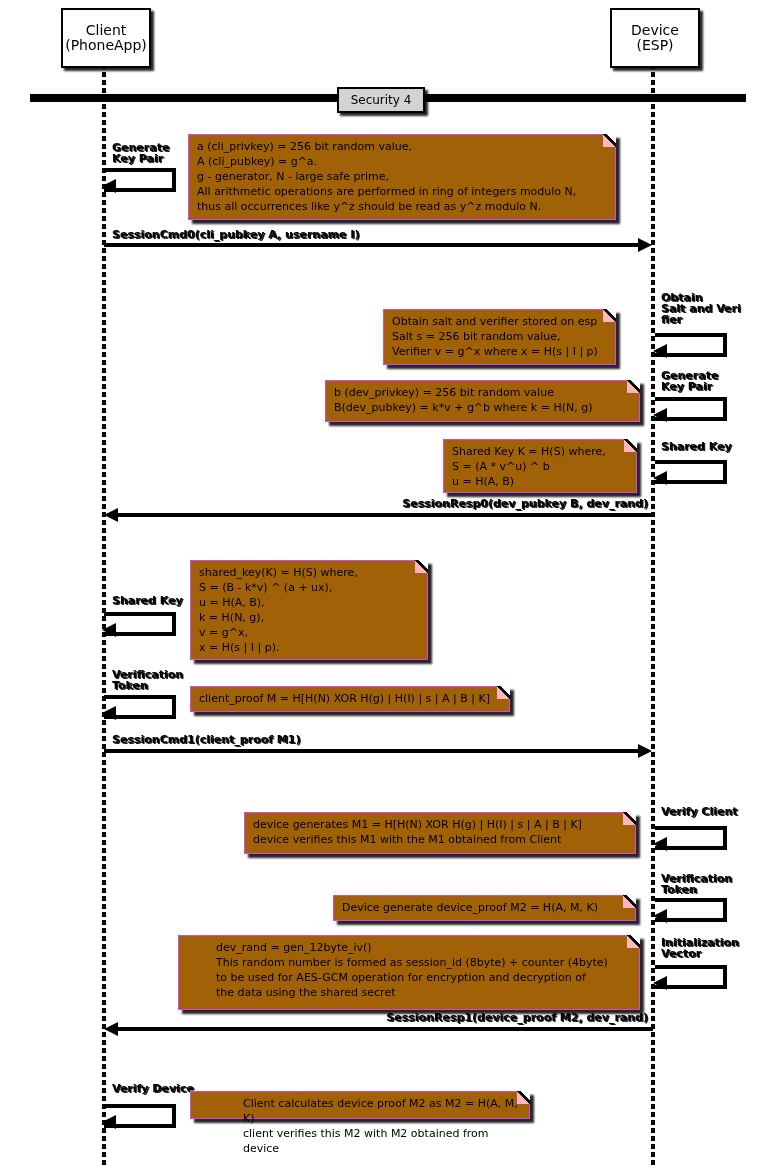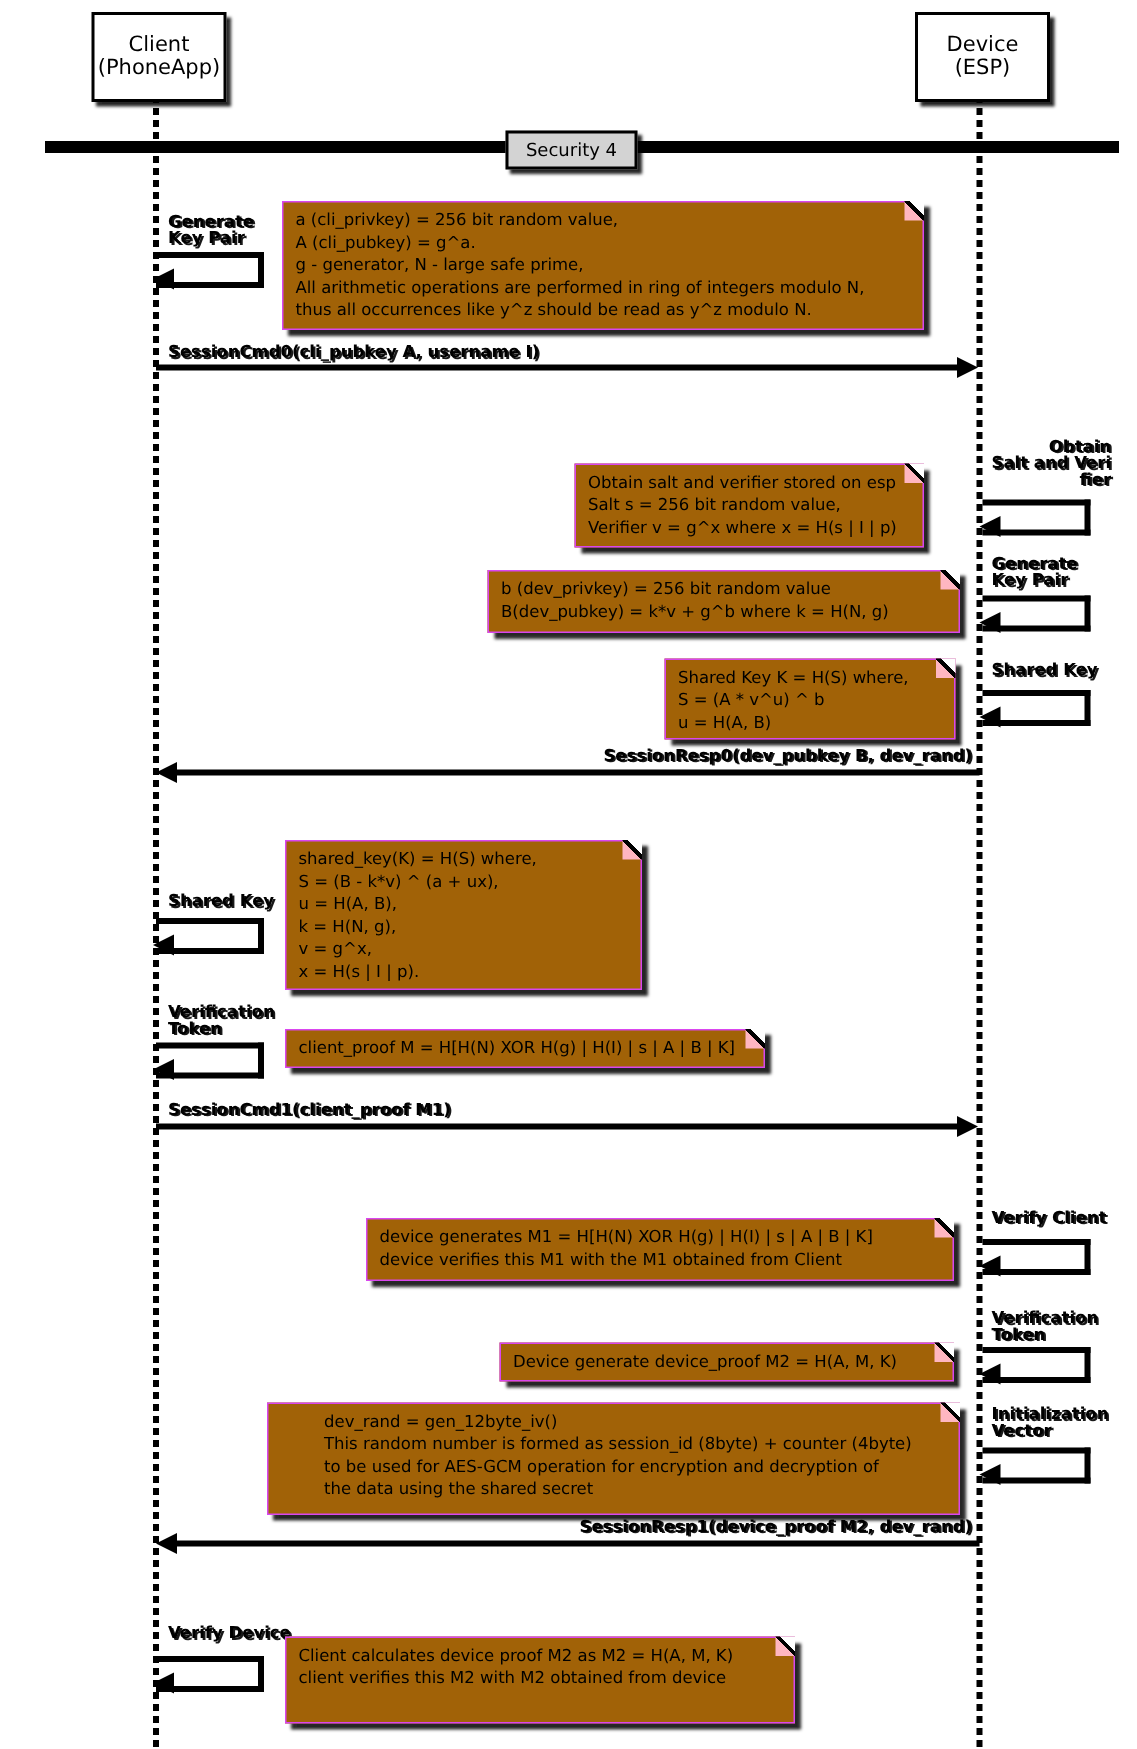--- a/index.html
+++ b/index.html
@@ -75,21 +75,21 @@
 A (cli_pubkey) = g^a.
 g - generator, N - large safe prime,
 All arithmetic operations are performed in ring of integers modulo N,
 thus all occurrences like y^z should be read as y^z modulo N.</div>
   </div>
 
   <div class="mlabel" style="left:112px;top:228px;">SessionCmd0(cli_pubkey A, username I)</div>
   <div class="msg-line" style="left:104px;top:243px;width:536px;"></div>
   <span class="head-r" style="left:638px;top:238px;"></span>
 
-  <div class="llabel" style="left:661px;top:292px;text-align:right;">Obtain
+  <div class="llabel" style="left:661px;top:292px;">Obtain
 Salt and Veri
 fier</div>
   <div class="loop" style="left:655px;top:333px;">
     <span class="loop-head"></span>
   </div>
   <div class="note" style="left:383px;top:309px;width:233px;height:56px;">
     <span class="fold"></span>
     <div class="note-text">Obtain salt and verifier stored on esp
 Salt s = 256 bit random value,
 Verifier v  = g^x where x = H(s | I | p)</div>
@@ -183,19 +183,19 @@
   </div>
 
   <div class="mlabel" style="right:110px;top:1011px;">SessionResp1(device_proof M2, dev_rand)</div>
   <div class="msg-line" style="left:116px;top:1027px;width:537px;"></div>
   <span class="head-l" style="left:104px;top:1022px;"></span>
 
   <div class="llabel" style="left:112px;top:1083px;">Verify Device</div>
   <div class="loop" style="left:104px;top:1104px;">
     <span class="loop-head"></span>
   </div>
-  <div class="note" style="left:190px;top:1091px;width:340px;height:58px;">
+  <div class="note" style="left:190px;top:1091px;width:340px;height:28px;padding-left:44px;">
     <span class="fold"></span>
     <div class="note-text">Client calculates device proof M2 as M2 = H(A, M, K)
 client verifies this M2 with M2 obtained from device</div>
   </div>
 
 </div>
 
 </body></html>

